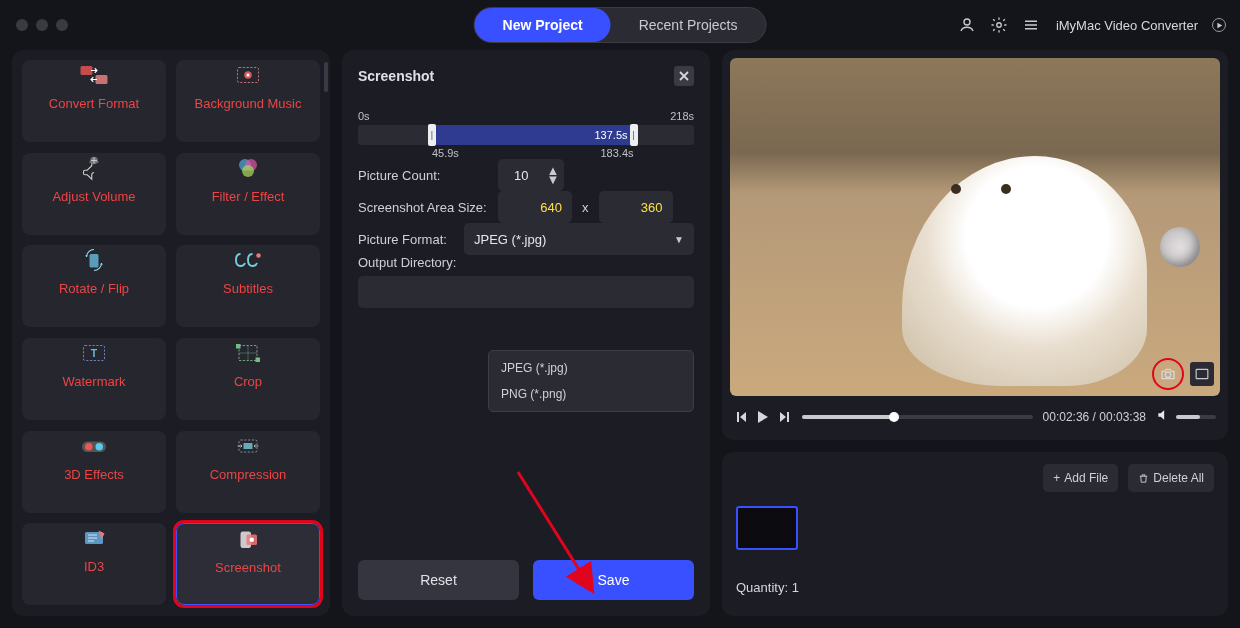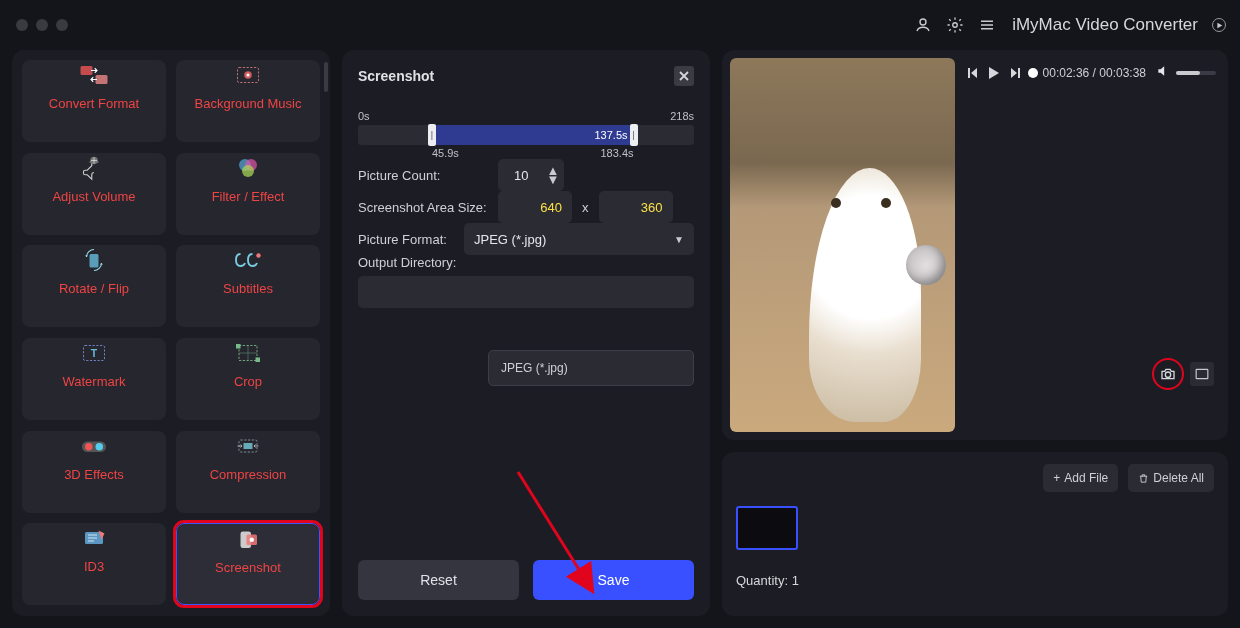--- a/index.html
+++ b/index.html
@@ -6,21 +6,21 @@
 html, body { width: 1240px; height: 628px; background: #14151a; color: #e6e7eb; overflow: hidden; }
 .app { width: 1240px; height: 628px; display: flex; flex-direction: column; }
 .titlebar { height: 50px; display: flex; align-items: center; padding: 0 14px; position: relative; }
 .traffic { display: flex; gap: 8px; margin-left: 2px; }
 .traffic span { width: 12px; height: 12px; border-radius: 50%; background: #3a3b40; }
 .tabswitch { position: absolute; left: 50%; transform: translateX(-50%); display: flex; background: #2a2b33; border-radius: 22px; height: 36px; border: 1px solid #3b3c45; }
 .tabswitch .tab { padding: 0 28px; display: flex; align-items: center; font-size: 14px; color: #c9cad0; border-radius: 22px; cursor: pointer; }
 .tabswitch .tab.active { background: #3850ff; color: #fff; font-weight: 600; }
 .header-right { margin-left: auto; display: flex; align-items: center; gap: 10px; }
 .icon-btn { width: 22px; height: 22px; display: flex; align-items: center; justify-content: center; color: #c9cad0; }
-.brand { font-size: 17px; color: #d6d7db; margin-left: 4px; }
+.brand { font-size: 13px; color: #d6d7db; margin-left: 4px; }
 .brand-play { width: 14px; height: 14px; border: 1px solid #999; border-radius: 50%; display: inline-flex; align-items: center; justify-content: center; margin-left: 4px; }
 .brand-play svg { width: 7px; height: 7px; }
 
 .content { flex: 1; display: flex; gap: 12px; padding: 0 12px 12px; height: calc(628px - 50px); }
 .panel { background: #1c1d24; border-radius: 12px; }
 
 .tools { width: 318px; padding: 10px; overflow: hidden; position: relative; }
 .tool-grid { display: grid; grid-template-columns: 1fr 1fr; gap: 10px; height: 100%; }
 .tool { background: #25262e; border-radius: 8px; display: flex; flex-direction: column; align-items: center; gap: 6px; cursor: pointer; font-size: 13px; color: #ef4444; height: 82px; }
 .tool.active { outline: 3px solid #e0041c; outline-offset: 0; background: #2c2d36; border: 1px solid #3e54ff; }
@@ -54,21 +54,21 @@
 .dropdown { position: absolute; left: 146px; right: 16px; top: 300px; background: #2b2c33; border-radius: 5px; padding: 4px 0; z-index: 5; border:1px solid #3c3d46; }
 .dropdown .opt { padding: 6px 12px; font-size: 12px; color: #cfd0d6; cursor: pointer; }
 .output-input { flex:1; height: 32px; background: #2b2c33; border-radius: 5px; border:none; }
 
 .center-footer { margin-top: auto; display: flex; gap: 14px; border-radius: 9px; }
 .btn { flex:1; height: 40px; border:none; border-radius: 6px; font-size: 14px; cursor:pointer; }
 .btn.reset { background: #34353e; color:#e1e2e7; }
 .btn.save { background: #3850ff; color:#fff; font-weight:500; }
 
 .right-col { flex: 1; display: flex; flex-direction: column; gap: 12px; }
-.preview { height: 390px; padding: 8px; display:flex; flex-direction:row; gap:6px; position: relative; }
+.preview { height: 390px; padding: 8px; display:flex; flex-direction:column; gap:6px; position: relative; }
 .video { flex:1; background: #000; border-radius: 6px; position: relative; overflow:hidden; }
 .video .scene { position:absolute; inset:0; background: linear-gradient(180deg, #8d785a 0%, #7a6850 28%, #b49978 40%, #caa97d 100%); }
 .video .cat { position:absolute; bottom:10px; left:35%; width:50%; height:68%; background: radial-gradient(circle at 55% 35%, #fff 0%, #fff 35%, #e9dfd0 55%, #c9b99f 100%); border-radius: 65% 55% 40% 50% / 80% 60% 30% 30%; }
 .video .cat::before { content:""; position:absolute; left:20%; top:12%; width:10px; height:10px; background:#3a2e1f; border-radius:50%; box-shadow: 50px 0 #3a2e1f; }
 .video .knob { position:absolute; right:4%; top:50%; width:40px; height:40px; background:radial-gradient(circle,#e3dfe0,#b7b4b6); border-radius:50%; box-shadow: inset -4px -4px 8px rgba(0,0,0,.3); }
 .preview-badges { position:absolute; right:14px; bottom: 50px; display:flex; gap:6px; align-items:center; }
 .cam-circle { width:32px; height:32px; border:2px solid #e0041c; border-radius:50%; display:flex; align-items:center; justify-content:center; color:#d6d7db; }
 .fs-btn { width:24px; height:24px; background:#2a2b33; border-radius:3px; display:flex; align-items:center; justify-content:center; color:#c9cad0; }
 .transport { height: 30px; display:flex; align-items:center; gap:10px; padding: 0 4px; }
 .tp-icons { display:flex; gap:8px; color:#d6d7db; }
@@ -79,36 +79,40 @@
 .time { font-size:12px; color:#cfd0d6; }
 .vol { display:flex; align-items:center; gap:6px; }
 .vol .vbar { width:40px; height:4px; background:#3a3b45; border-radius:2px; position:relative; }
 .vol .vbar .fill { position:absolute; left:0; top:0; bottom:0; width:60%; background:#c9cad0; border-radius:2px; }
 
 .filelist { flex:1; padding: 12px 14px; display:flex; flex-direction:column; gap:10px; }
 .filelist-head { display:flex; justify-content:flex-end; gap:10px; }
 .small-btn { height:28px; padding: 0 10px; background:#2a2b33; border-radius:5px; display:flex; align-items:center; gap:4px; font-size:12px; color:#cfd0d6; cursor:pointer; }
 .thumbs { display:flex; gap:10px; margin-top:4px; }
 .thumb-box { width:62px; height:44px; background:#0c0c10; border:2px solid #3850ff; border-radius:3px; }
-.qty { font-size:13px; color:#d6d7db; margin-top:13px; }
+.qty { font-size:13px; color:#d6d7db; margin-top:20px; }
 
 .arrow { position:absolute; left:172px; top:418px; z-index:3; pointer-events:none; }
 
 svg.ic { width: 18px; height: 18px; }
 svg.ti { width: 36px; height: 28px; }
 </style>
 </head>
 <body>
 
 <div class="app">
   <div class="titlebar">
     <div class="traffic">
       <span></span>
         <span></span>
         <span></span>
+    </div>
+    <div class="tabswitch">
+      <div class="tab active">New Project</div>
+      <div class="tab">Recent Projects</div>
     </div>
     <div class="header-right">
       <div class="icon-btn">
         <svg class="ic" viewBox="0 0 24 24" fill="none" stroke="currentColor" stroke-width="1.8">
             <circle cx="12" cy="8" r="4"></circle>
             <path d="M4 20c1.5-4 6-5 8-5s6.5 1 8 5"></path>
           </svg>
       </div>
       <div class="icon-btn">
         <svg class="ic" viewBox="0 0 24 24" fill="none" stroke="currentColor" stroke-width="1.8">
@@ -314,20 +318,21 @@
 
       <div class="form-row">
         <span class="lbl" style="width:110px">Output Directory:</span>
       </div>
       <div class="form-row" style="margin-top:6px">
         <input class="output-input" style="">
       </div>
 
       <div class="dropdown">
         <div class="opt">JPEG (*.jpg)</div>
+        <div class="opt">PNG (*.png)</div>
       </div>
 
       <svg class="arrow" width="88" height="130" viewBox="0 0 88 130">
         <defs>
             <marker id="ah" markerWidth="10" markerHeight="10" refX="6" refY="5" orient="auto">
               <path d="M0 0l10 5-10 5z" fill="#e0041c"></path>
             </marker>
           </defs>
         <line x1="4" y1="4" x2="74" y2="116" stroke="#e0041c" stroke-width="3" marker-end="url(#ah)"></line>
       </svg>

